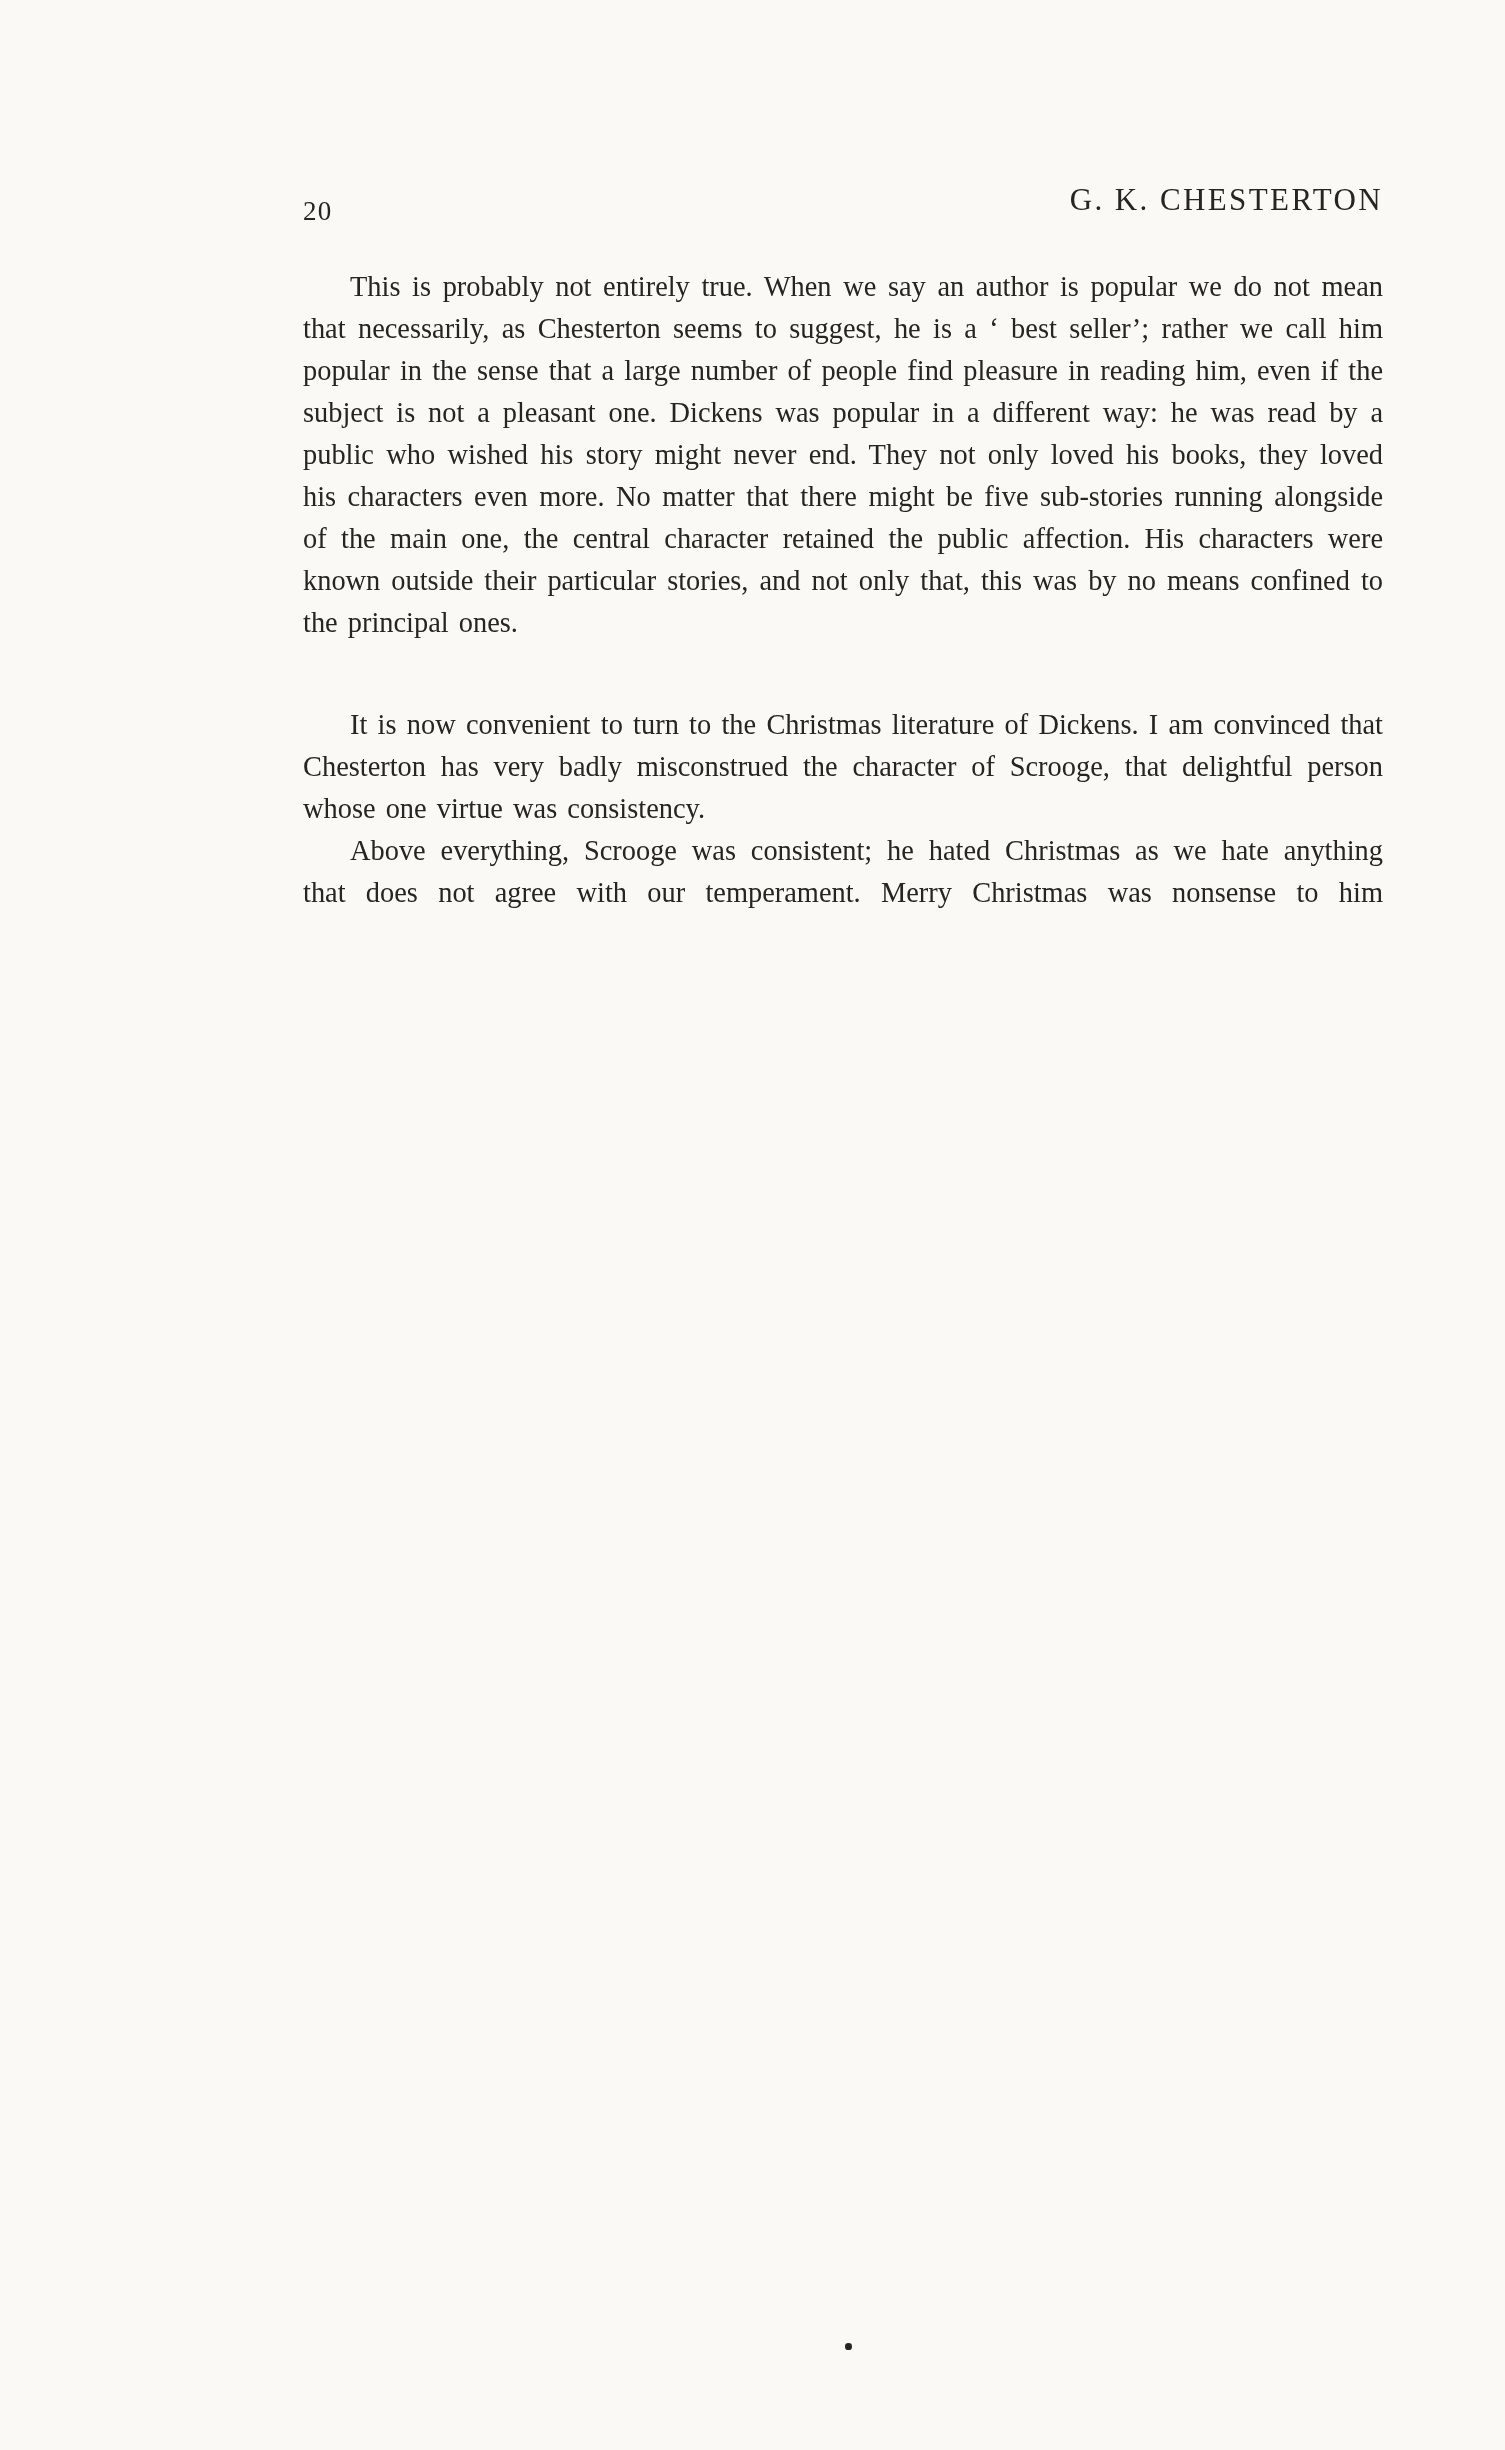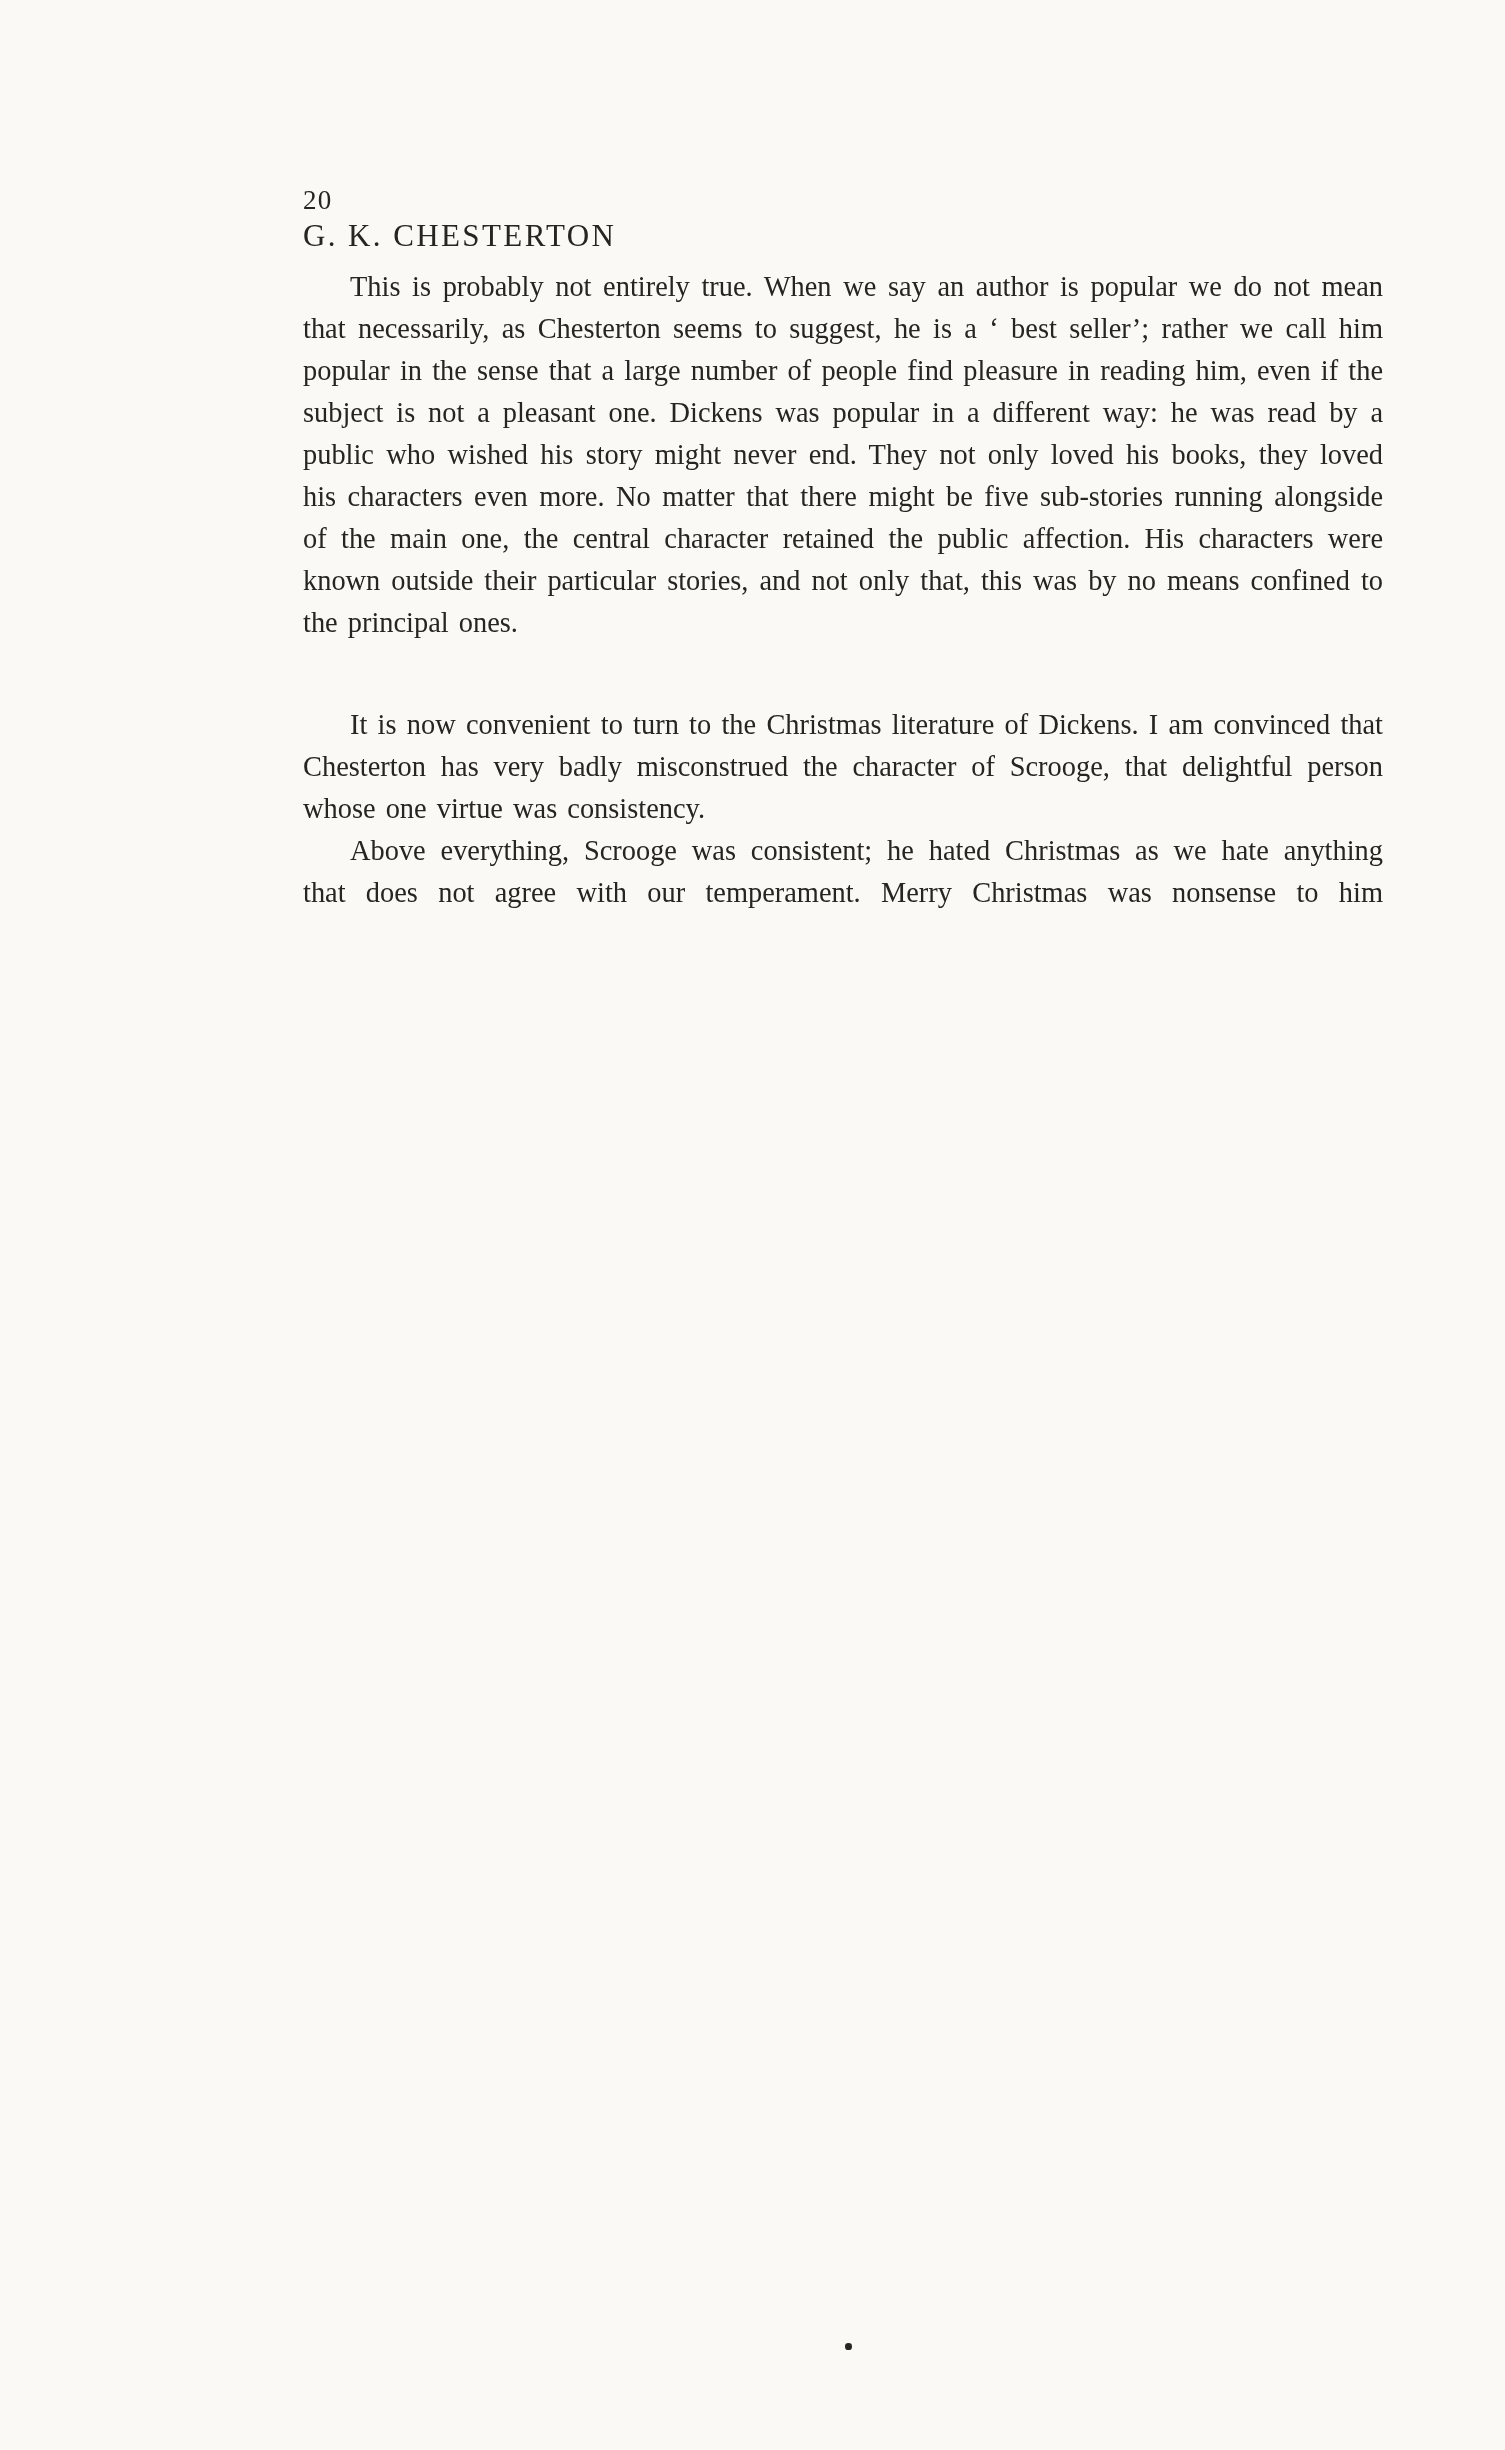--- a/index.html
+++ b/index.html
@@ -24,31 +24,30 @@
   .running-head{
     position:absolute;
     left:303px;
     top:182px;
     width:1080px;
     height:44px;
   }
   .page-number{
     position:absolute;
     left:0;
-    top:3px;
+    top:14px;
     font-size:27px;
     letter-spacing:1.2px;
   }
   .running-title{
     display:block;
-    text-align:left;
+    text-align:right;
     font-size:31px;
     letter-spacing:2.4px;
     white-space:nowrap;
-    margin-top:36px;
   }
   .text-block{
     position:absolute;
     left:303px;
     top:266px;
     width:1080px;
   }
   .para{
     margin:0;
     font-size:28.4px;

